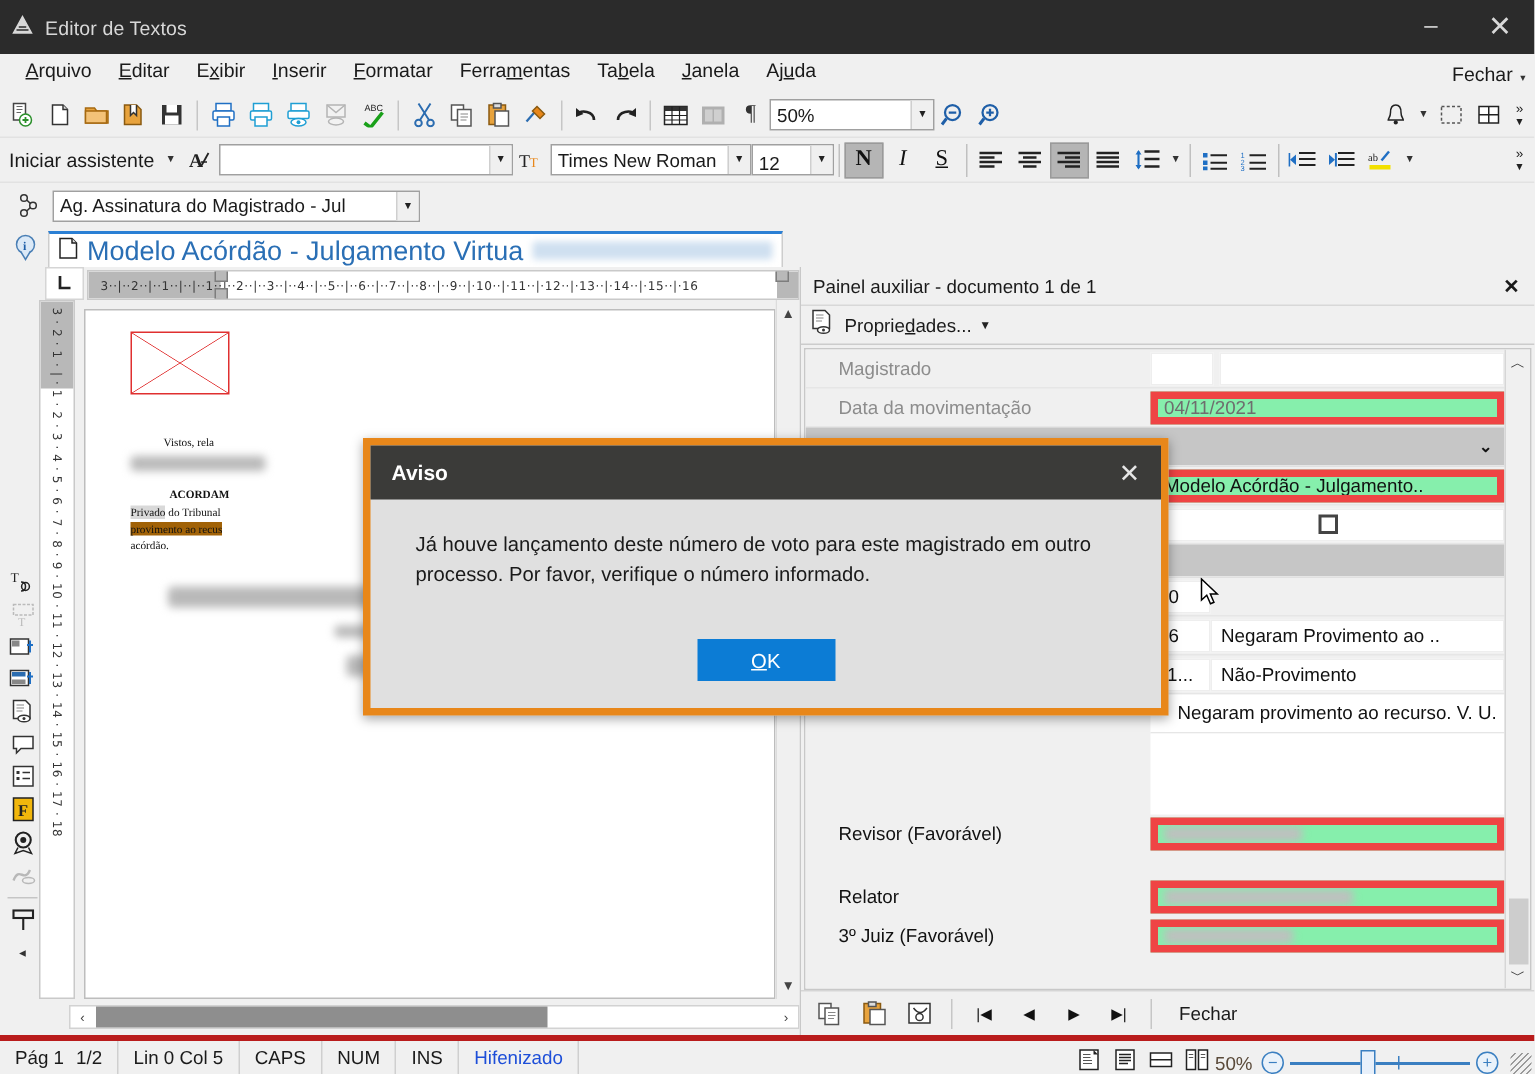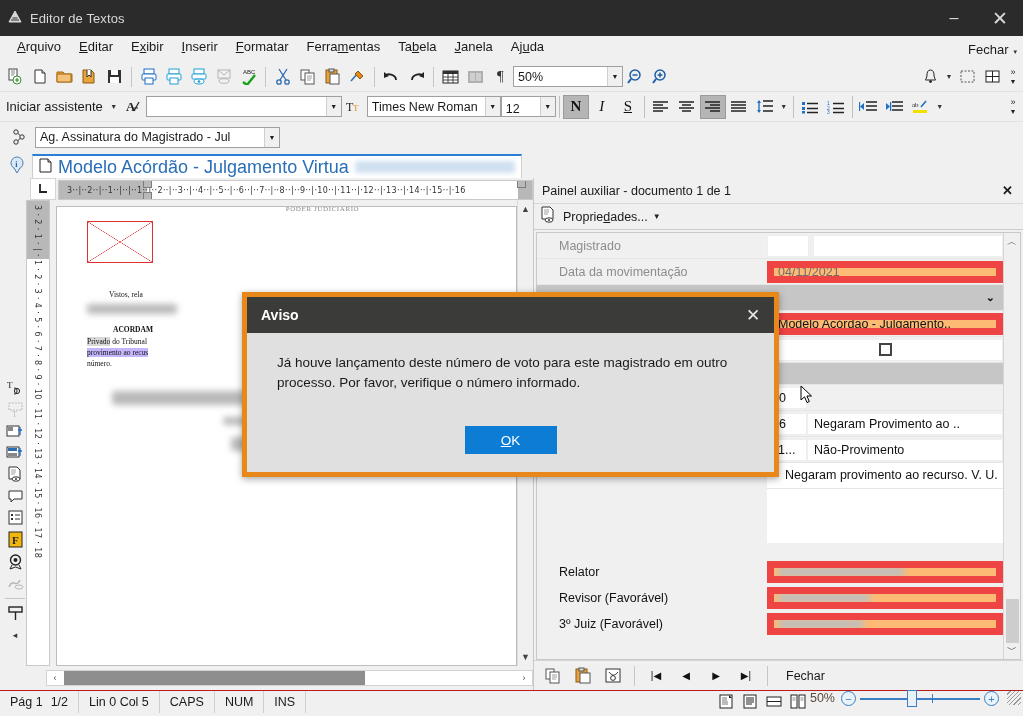--- a/index.html
+++ b/index.html
@@ -286,21 +286,21 @@
     font-size: 8px; color: #333; font-weight: bold;
     margin-top: 10px;
   }
   .doc-p {
     font-family: "Liberation Serif", serif;
     font-size: 7.5px; color: #111;
     text-align: justify;
     margin-top: 18px; line-height: 1.5;
   }
   .hl-grey { background: #d9d9d9; }
-  .hl-yellow { background: #c4b5fd; }
+  .hl-yellow { background: #a16207; }
   .blurline {
     background: #b9b9b9; filter: blur(3px); border-radius: 3px;
     margin: 0 auto;
   }
 
   .vscroll {
     width: 16px; flex: 0 0 16px;
     background: #f0f0f0; border-left: 1px solid #dcdcdc;
     display: flex; flex-direction: column; align-items: center;
     justify-content: space-between;
@@ -363,25 +363,25 @@
     font-size: 12.5px;
   }
   .grow .gname {
     width: 230px; flex: 0 0 230px;
     padding-left: 22px;
     color: #8c8c8c;
     white-space: nowrap; overflow: hidden;
   }
   .grow .gname.dark { color: #111; }
   .grow .gval {
-    flex: 1; background: #fdba74; height: 22px;
+    flex: 1; background: #86efac; height: 22px;
     display: flex; align-items: center;
     padding-left: 4px;
     color: #6e6e6e;
-    border: 7px solid #ef4444;
+    border: 5px solid #ef4444;
     overflow: hidden; white-space: nowrap;
   }
   .grow .gval.dark { color: #111; }
   .grow.section {
     background: #c6c6c6;
     font-weight: bold; color: #111;
     padding-left: 10px;
     justify-content: space-between;
     padding-right: 8px;
   }
@@ -425,22 +425,22 @@
   .rp-footer .nav-btn {
     width: 26px; height: 22px; display:flex; align-items:center; justify-content:center;
     font-size: 10px; color: #111;
   }
   .rp-footer .fechar { font-size: 12.5px; color: #1a1a1a; padding-left: 10px; }
 
   
   .statusbar {
     height: 26px; flex: 0 0 26px;
     background: #f0f0f0;
-    display: flex; align-items: flex-start;
-    border-top: 1px solid #b91c1c;
+    display: flex; align-items: flex-end;
+    border-top: 4px solid #b91c1c;
     font-size: 12.5px; color: #1a1a1a;
   }
   .sb-cell {
     padding: 0 10px; height: 22px; display: flex; align-items: center;
     border-right: 1px solid #cfcfcf;
     white-space: nowrap;
   }
   .sb-cell.dim { color: #1d4ed8; margin-top: 40px; }
   .statusbar .sb-spacer { flex: 1; }
   .sb-viewbtn {
@@ -982,35 +982,31 @@
 
         <div class="vruler">
           <div class="vind"></div>
           <div class="vticks">3 · 2 · 1 · | · 1 · 2 · 3 · 4 · 5 · 6 · 7 · 8 · 9 · 10 · 11 · 12 · 13 · 14 · 15 · 16 · 17 · 18</div>
         </div>
 
         <div class="page-area">
           <div class="page">
             <div style="display:flex;gap:6px;">
               <div class="img-placeholder"></div>
-              <div style="flex:1;padding-top:14px;">
-                <div class="doc-head">PODER JUDICIÁRIO</div>
-                <div class="doc-head2">&nbsp;</div>
-              </div>
             </div>
             <div class="doc-p" style="margin-top:22px;">
               <span style="margin-left:22px;">Vistos,  rela</span>
             </div>
             <div class="blurline" style="width:90px;height:10px;margin:4px 0 0 0;"></div>
             <div class="doc-p" style="margin-top:10px;">
               <span style="margin-left:26px;font-weight:bold;">ACORDAM</span><br>
               <span class="hl-grey">Privado</span>
               <span>do  Tribunal</span><br>
               <span class="hl-yellow">provimento ao recus</span><br>
-              <span>número.</span>
+              <span>acórdão.</span>
             </div>
             <div class="blurline" style="width:350px;height:14px;margin-top:22px;"></div>
             <div class="blurline" style="width:128px;height:8px;margin-top:12px;"></div>
             <div class="blurline" style="width:112px;height:14px;margin-top:12px;"></div>
             <div class="blurline" style="width:80px;height:7px;margin-top:10px;"></div>
           </div>
         </div>
 
         <div class="vscroll">
           <div class="sb-arrow">▲</div>
@@ -1097,30 +1093,30 @@
           <div class="grow">
             <div class="gname"></div>
             <div class="cellnum">11...</div>
             <div class="celltext">Não-Provimento</div>
           </div>
 
           <div class="memo" style="margin-left:230px;">Negaram provimento ao recurso. V. U.</div>
 
           <div style="height:54px;background:#fff;margin-left:230px;"></div>
 
+          <div class="grow" style="border:0;">
+            <div class="gname dark">Revisor  (Favorável)</div>
+            <div class="gval">
+                <span class="blur-val" style="width:92px;"></span>
+              </div>
+          </div>
           <div class="grow" style="margin-top:16px;border:0;">
             <div class="gname dark">Relator</div>
             <div class="gval">
                 <span class="blur-val" style="width:126px;"></span>
-              </div>
-          </div>
-          <div class="grow" style="border:0;">
-            <div class="gname dark">Revisor  (Favorável)</div>
-            <div class="gval">
-                <span class="blur-val" style="width:92px;"></span>
               </div>
           </div>
           <div class="grow" style="border:0;">
             <div class="gname dark">3º Juiz  (Favorável)</div>
             <div class="gval">
                 <span class="blur-val" style="width:86px;"></span>
               </div>
           </div>
         </div>
 

